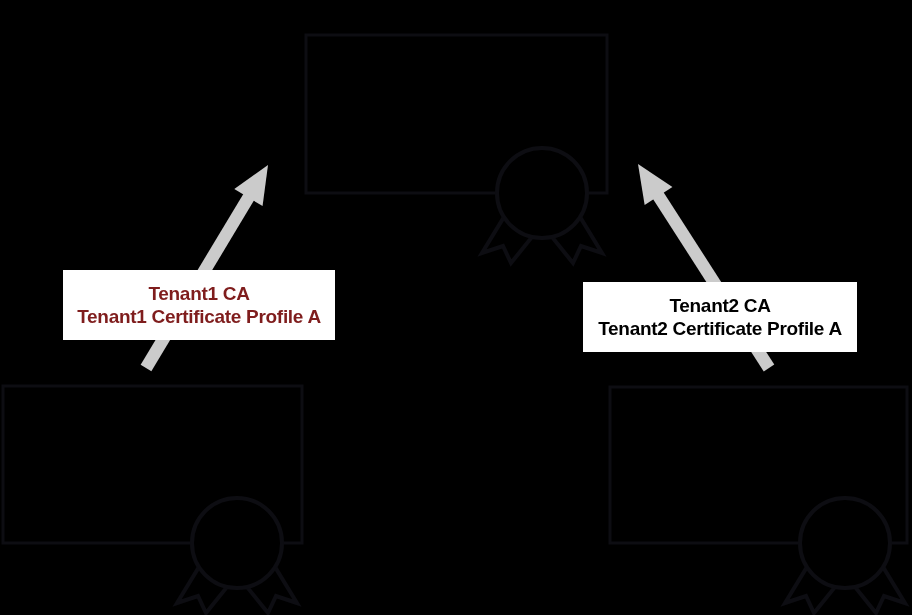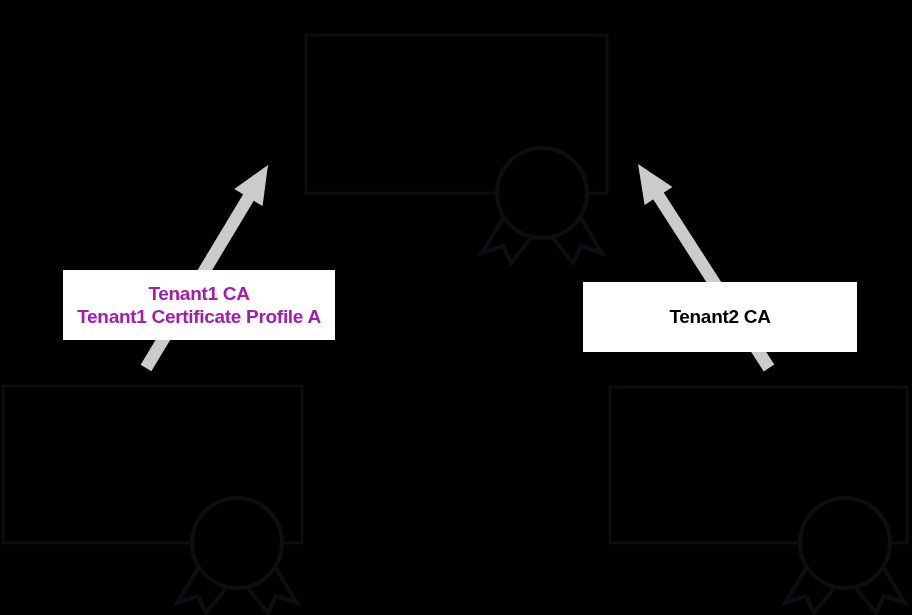--- a/index.html
+++ b/index.html
@@ -68,21 +68,22 @@
       <g>
         <line x1="146" y1="368" x2="249.455804483624" y2="195.85632532642893" stroke="#cbcbcb" stroke-width="12.5"></line>
         <polygon points="268,165 262.5680538406608,206.06998856734734 234.28308895810096,189.07114267733598" fill="#cbcbcb"></polygon>
       </g>
       <g>
         <line x1="769" y1="368" x2="657.4522610216127" y2="194.2920705985419" stroke="#cbcbcb" stroke-width="12.5"></line>
         <polygon points="638,164 672.4168078804785,187.0593437746662 644.6490764984817,204.89058304447784" fill="#cbcbcb"></polygon>
       </g>
     </svg>
 
-  <div class="label" id="label-tenant1" style="background: rgb(255, 255, 255); color: #a21caf;">
+  <div class="label" id="label-tenant1" style="background: rgb(255, 255, 255); color: #7f1d1d;">
     <span class="label-line">Tenant1 CA</span>
     <span class="label-line">Tenant1 Certificate Profile A</span>
   </div>
 
   <div class="label" id="label-tenant2" style="background: rgb(255, 255, 255); color: rgb(0, 0, 0);">
     <span class="label-line">Tenant2 CA</span>
+    <span class="label-line">Tenant2 Certificate Profile A</span>
   </div>
 </div>
 
 </body></html>

